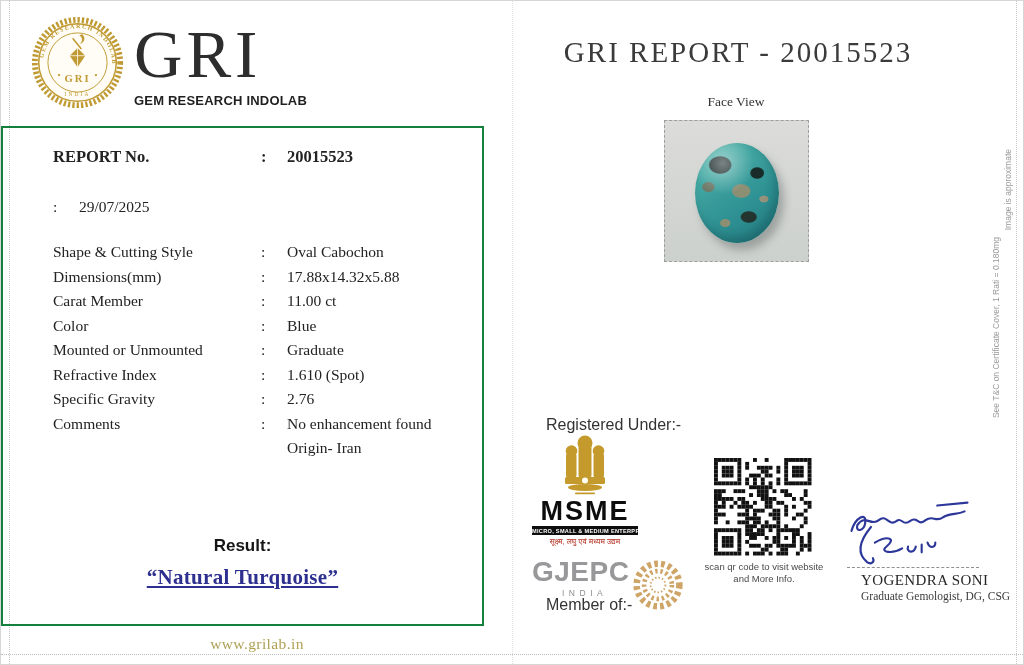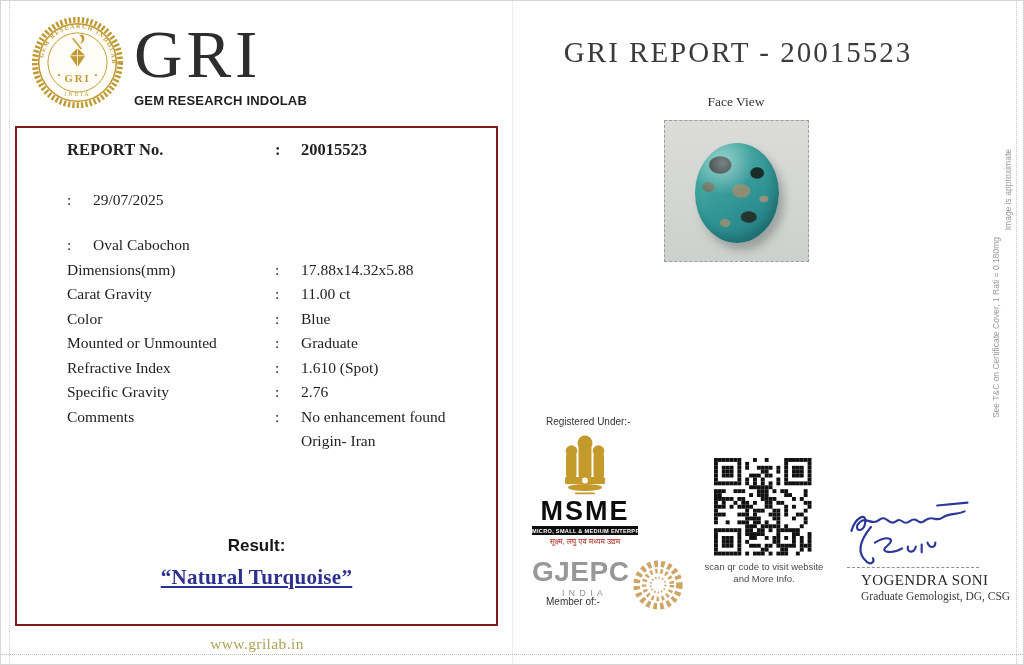--- a/index.html
+++ b/index.html
@@ -8,22 +8,22 @@
   .perf-v{position:absolute;top:0;bottom:0;width:0;border-left:1px dotted #c9c9c9;}
   .perf-h{position:absolute;left:0;right:0;height:0;border-top:1px dotted #bdbdbd;}
 
   
   .seal{position:absolute;left:28px;top:13px;width:97px;height:97px;}
   .wordmark{position:absolute;left:133px;top:16px;width:170px;}
   .wordmark .big{font-size:67px;line-height:74px;letter-spacing:4px;color:#2d2d2d;font-weight:500;}
   .wordmark .sub{font-family:"Liberation Sans",sans-serif;font-size:13px;font-weight:bold;
                  letter-spacing:.2px;color:#1f1f1f;margin-top:2px;white-space:nowrap;}
 
-  .report-box{position:absolute;left:14px;top:125px;width:483px;height:500px;box-sizing:border-box;
-              border:2px solid #7f1d1d;padding:10px 18px 0 50px;font-size:15.5px;color:#222;}
+  .report-box{position:absolute;left:0;top:125px;width:483px;height:500px;box-sizing:border-box;
+              border:2px solid #15803d;padding:17px 18px 0 50px;font-size:15.5px;color:#222;}
   .rrow{display:flex;line-height:24.5px;}
   .rrow .lbl{width:208px;}
   .rrow .cln{width:26px;}
   .rrow .val{flex:1;}
   .rrow.first{font-weight:bold;font-size:16.5px;margin-bottom:25px;}
   .rrow.date{margin-bottom:21px;}
   .val2{margin-left:234px;line-height:24.5px;}
   .result-wrap{position:absolute;left:0;right:0;top:408px;text-align:center;}
   .result-label{font-family:"Liberation Sans",sans-serif;font-weight:bold;font-size:17px;color:#161616;}
   .result-value{margin-top:9px;font-size:21px;font-weight:bold;color:#2e3090;
@@ -43,21 +43,21 @@
          radial-gradient(circle at 33% 20%, rgba(255,255,255,.45), transparent 32%),
          radial-gradient(ellipse 18px 14px at 30% 22%, #0e1f1e 0 58%, transparent 66%),
          radial-gradient(ellipse 10px 8px at 16% 44%, #6e7a6a 0 58%, transparent 66%),
          radial-gradient(ellipse 16px 12px at 55% 48%, #8d8f74 0 52%, transparent 62%),
          radial-gradient(ellipse 12px 10px at 74% 30%, #1a2c2a 0 52%, transparent 62%),
          radial-gradient(ellipse 14px 10px at 64% 74%, #243530 0 52%, transparent 62%),
          radial-gradient(ellipse 9px 7px at 36% 80%, #8d8f74 0 52%, transparent 62%),
          radial-gradient(ellipse 8px 6px at 82% 56%, #97927b 0 52%, transparent 62%),
          linear-gradient(145deg,#53b8ad,#2f9294 60%,#237c82);
        box-shadow:5px 7px 9px rgba(60,70,70,.35), inset -4px -6px 10px rgba(0,40,40,.25);}
-  .small-sans{font-family:"Liberation Sans",sans-serif;font-size:10px;color:#333;}
+  .small-sans{font-family:"Liberation Sans",sans-serif;font-size:16px;color:#333;}
   .registered{position:absolute;left:545px;top:415px;}
   .emblem{position:absolute;left:552px;top:429px;width:64px;height:66px;}
   .msme{position:absolute;left:531px;top:497px;width:106px;text-align:center;
         font-family:"Liberation Sans",sans-serif;}
   .msme .name{font-size:27px;font-weight:900;letter-spacing:2px;color:#0d0d0d;line-height:27px;}
   .msme .bar{background:#0d0d0d;color:#fff;font-size:5.6px;font-weight:bold;letter-spacing:.3px;
              padding:1.5px 0;margin-top:1px;white-space:nowrap;}
   .msme .hin{color:#b02a1a;font-size:7.5px;margin-top:1px;}
   .member{position:absolute;left:545px;top:548px;margin-top:47px;}
   .gjepc{position:absolute;left:531px;top:556px;width:152px;height:56px;}
@@ -115,30 +115,31 @@
     <div class="rrow first">
       <span class="lbl">REPORT No.</span>
       <span class="cln">:</span>
       <span class="val">20015523</span>
     </div>
     <div class="rrow date">
       <span class="cln">:</span>
       <span class="val">29/07/2025</span>
     </div>
     <div class="rrow">
+      <span class="lbl">Shape &amp; Cutting Style</span>
       <span class="cln">:</span>
       <span class="val">Oval Cabochon</span>
     </div>
     <div class="rrow">
       <span class="lbl">Dimensions(mm)</span>
       <span class="cln">:</span>
       <span class="val">17.88x14.32x5.88</span>
     </div>
     <div class="rrow">
-      <span class="lbl">Carat Gravity</span>
+      <span class="lbl">Carat Member</span>
       <span class="cln">:</span>
       <span class="val">11.00 ct</span>
     </div>
     <div class="rrow">
       <span class="lbl">Color</span>
       <span class="cln">:</span>
       <span class="val">Blue</span>
     </div>
     <div class="rrow">
       <span class="lbl">Mounted or Unmounted</span>

